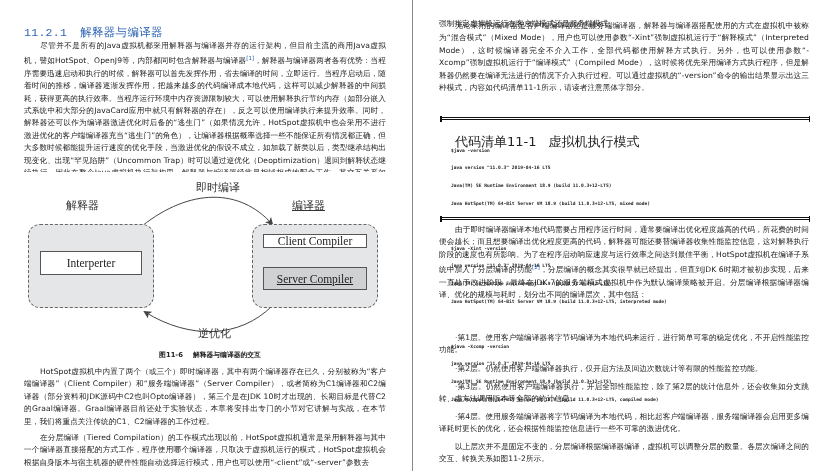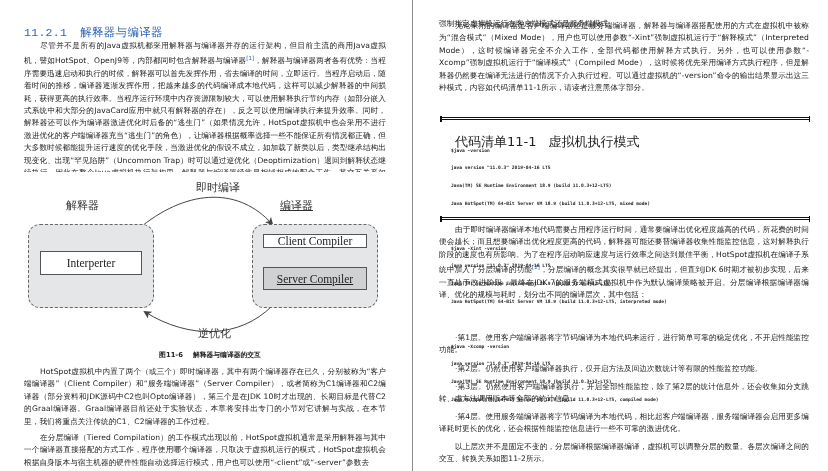--- a/index.html
+++ b/index.html
@@ -107,21 +107,21 @@
         <marker id="ah" markerWidth="8" markerHeight="8" refX="6" refY="4" orient="auto">
           <path d="M0,0 L8,4 L0,8 L2,4 Z" fill="#444"></path>
         </marker>
       </defs>
       <path d="M122,48 C170,10 220,10 252,46" fill="none" stroke="#444" stroke-width="1" marker-end="url(#ah)"></path>
       <path d="M252,128 C220,160 170,162 125,134" fill="none" stroke="#444" stroke-width="1" marker-end="url(#ah)"></path>
     </svg>
 
     <div class="fig-label" style="left:176px; top:2px;">即时编译</div>
     <div class="fig-label" style="left:46px; top:20px;">解释器</div>
-    <div class="fig-label" style="left:260px; top:20px;text-decoration:underline;">编译器</div>
+    <div class="fig-label" style="left:272px; top:20px;text-decoration:underline;">编译器</div>
 
     <div class="dash-box" style="left:8px; top:46px; width:126px; height:84px;padding-left:22px;">
       <div class="inner-box" style="left:11px; top:26px; width:102px; height:24px;">Interperter</div>
     </div>
 
     <div class="dash-box" style="left:232px; top:46px; width:126px; height:84px;">
       <div class="inner-box" style="left:10px; top:9px; width:104px; height:14px;">Client Compiler</div>
       <div class="inner-box dark" style="left:10px; top:42px; width:104px; height:23px;text-decoration:underline;">Server Compiler</div>
     </div>
 

